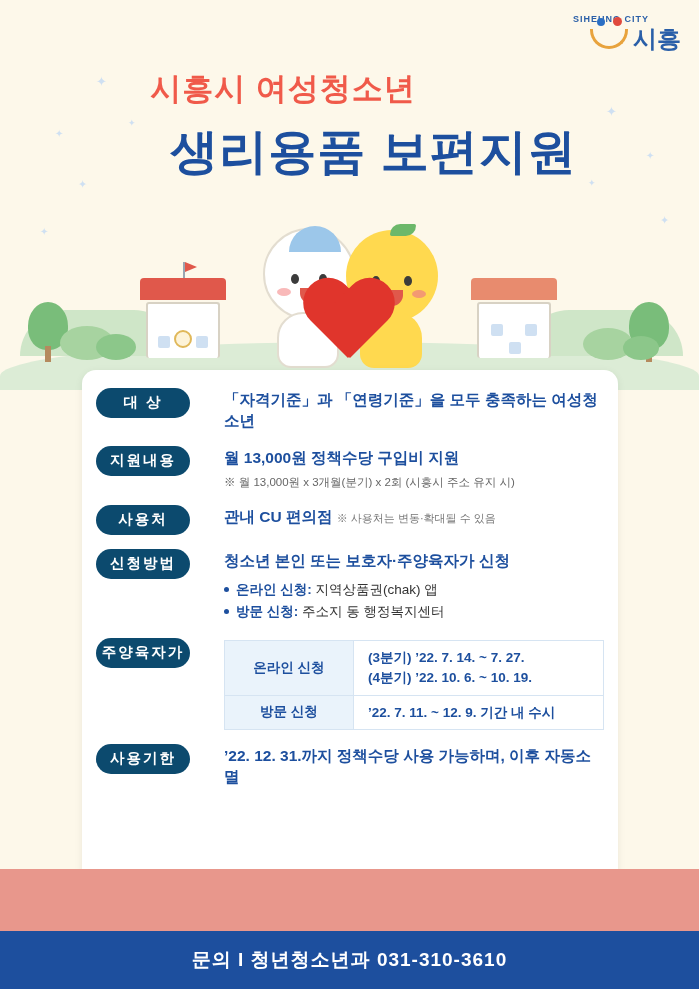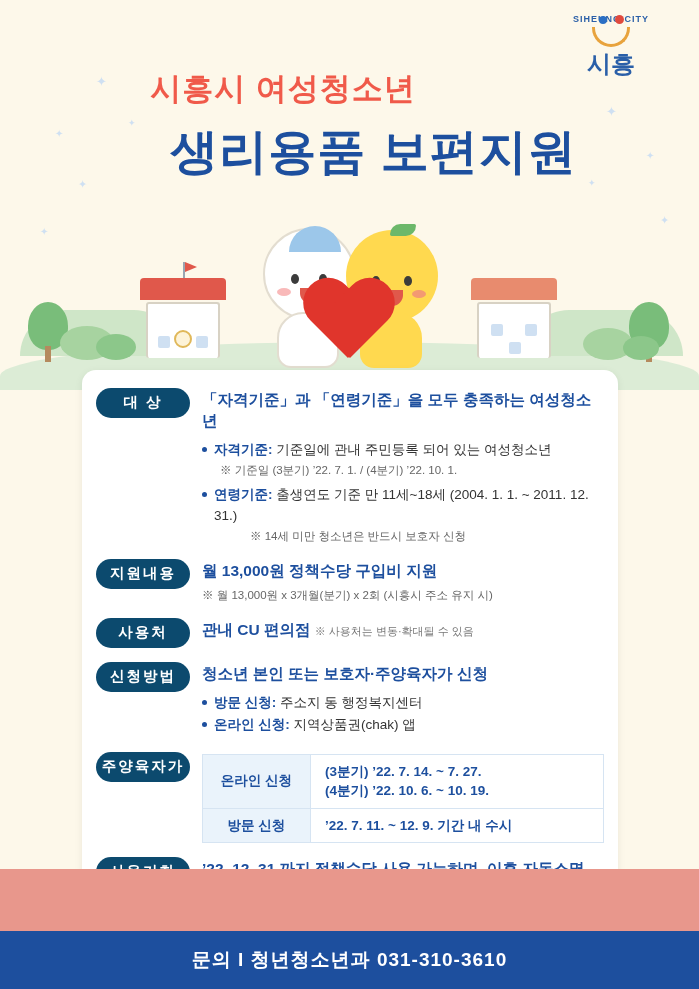--- a/index.html
+++ b/index.html
@@ -28,21 +28,21 @@
   .s9{left:660px; top:214px; font-size:11px;}
 
   
   .logo {
     position:absolute; right:18px; top:14px; text-align:center;
     width:140px;
   }
   .logo-top {
     font-size:9px; letter-spacing:1px; color:#2a5fa8; font-weight:bold;
   }
-  .logo-mark { display:flex; align-items:center; justify-content:flex-end; gap:5px; margin-top:3px;flex-direction:column;}
+  .logo-mark { display:flex; align-items:center; justify-content:flex-end; gap:5px; margin-top:3px;}
   .logo-smile {
     width:38px; height:20px;
     border:3px solid #e8a33d; border-top:none;
     border-radius: 0 0 19px 19px;
     position:relative;
   }
   .logo-smile:after{
     content:""; position:absolute; left:4px; top:-11px;
     width:8px; height:8px; border-radius:50%; background:#2b6fc4;
   }
@@ -140,36 +140,36 @@
   .row { display:flex; align-items:flex-start; margin-bottom:14px; }
   .label {
     flex:0 0 94px;
     background:#0c4a6e; color:#fff;
     border-radius:16px;
     font-size:14.5px; font-weight:bold;
     text-align:center; padding:5px 0 6px;
     letter-spacing:2px;
     margin-right:12px;
   }
-  .content { flex:1; padding-top:2px; }
+  .content { flex:1; padding-top:2px;margin-left:22px; }
   .headline { font-size:15.5px; font-weight:bold; color:#1d4f9e; line-height:1.35;}
   .bullets { margin-top:8px; }
   .bullet { font-size:13.5px; color:#333; line-height:1.5; margin-bottom:2px; position:relative; padding-left:12px;}
   .bullet:before{ content:""; position:absolute; left:0; top:7px; width:5px; height:5px; border-radius:50%; background:#1d4f9e;}
   .bullet b { color:#1d4f9e; }
   .note { font-size:11.5px; color:#666; line-height:1.5; }
   .note.ind { padding-left:18px; }
   .note.ind2 { padding-left:48px; }
   .inline-note { font-size:11px; color:#777; font-weight:normal; }
 
   
   .sched { width:100%; border-collapse:collapse; margin-top:0px; }
   .sched td { border:1px solid #d6e4f2; padding:7px 6px; vertical-align:middle; }
   .sched td.key {
-    width:108px; text-align:center; background:#eaf3fb;
+    width:129px; text-align:center; background:#eaf3fb;
     color:#1d4f9e; font-weight:bold; font-size:13.5px;
   }
   .sched td.val { font-size:13.5px; color:#1d4f9e; font-weight:bold; padding-left:14px; line-height:1.45;}
 
   
   .footer-bg {
     position:absolute; left:0; bottom:0; width:699px; height:120px;
     background:#e8978c;
   }
   .footer-bar {
@@ -270,30 +270,20 @@
 
     <div class="heart"></div>
   </div>
 
   <div class="card">
 
     <div class="row">
       <div class="label">대 상</div>
       <div class="content">
         <div class="headline">「자격기준」과 「연령기준」을 모두 충족하는 여성청소년</div>
-        <div class="bullets">
-          <div class="bullet">
-            <b>자격기준:</b><span> 기준일에 관내 주민등록 되어 있는 여성청소년</span>
-          </div>
-          <div class="note ind">※ 기준일 (3분기) ’22. 7. 1. / (4분기) ’22. 10. 1.</div>
-          <div class="bullet" style="margin-top:6px;">
-            <b>연령기준:</b><span> 출생연도 기준 만 11세~18세 (2004. 1. 1. ~ 2011. 12. 31.)</span>
-          </div>
-          <div class="note ind2">※ 14세 미만 청소년은 반드시 보호자 신청</div>
-        </div>
       </div>
     </div>
 
     <div class="row">
       <div class="label">지원내용</div>
       <div class="content">
         <div class="headline">월 13,000원 정책수당 구입비 지원</div>
         <div class="note" style="margin-top:5px;">※ 월 13,000원 x 3개월(분기) x 2회 (시흥시 주소 유지 시)</div>
       </div>
     </div>
@@ -307,24 +297,24 @@
         </div>
       </div>
     </div>
 
     <div class="row">
       <div class="label">신청방법</div>
       <div class="content">
         <div class="headline">청소년 본인 또는 보호자·주양육자가 신청</div>
         <div class="bullets">
           <div class="bullet">
-            <b>방문 신청:</b><span> 주소지 동 행정복지센터</span>
+            <b>온라인 신청:</b><span> 지역상품권(chak) 앱</span>
           </div>
           <div class="bullet">
-            <b>온라인 신청:</b><span> 지역상품권(chak) 앱</span>
+            <b>방문 신청:</b><span> 주소지 동 행정복지센터</span>
           </div>
         </div>
       </div>
     </div>
 
     <div class="row">
       <div class="label">주양육자가</div>
       <div class="content">
         <table class="sched">
           <tbody>

